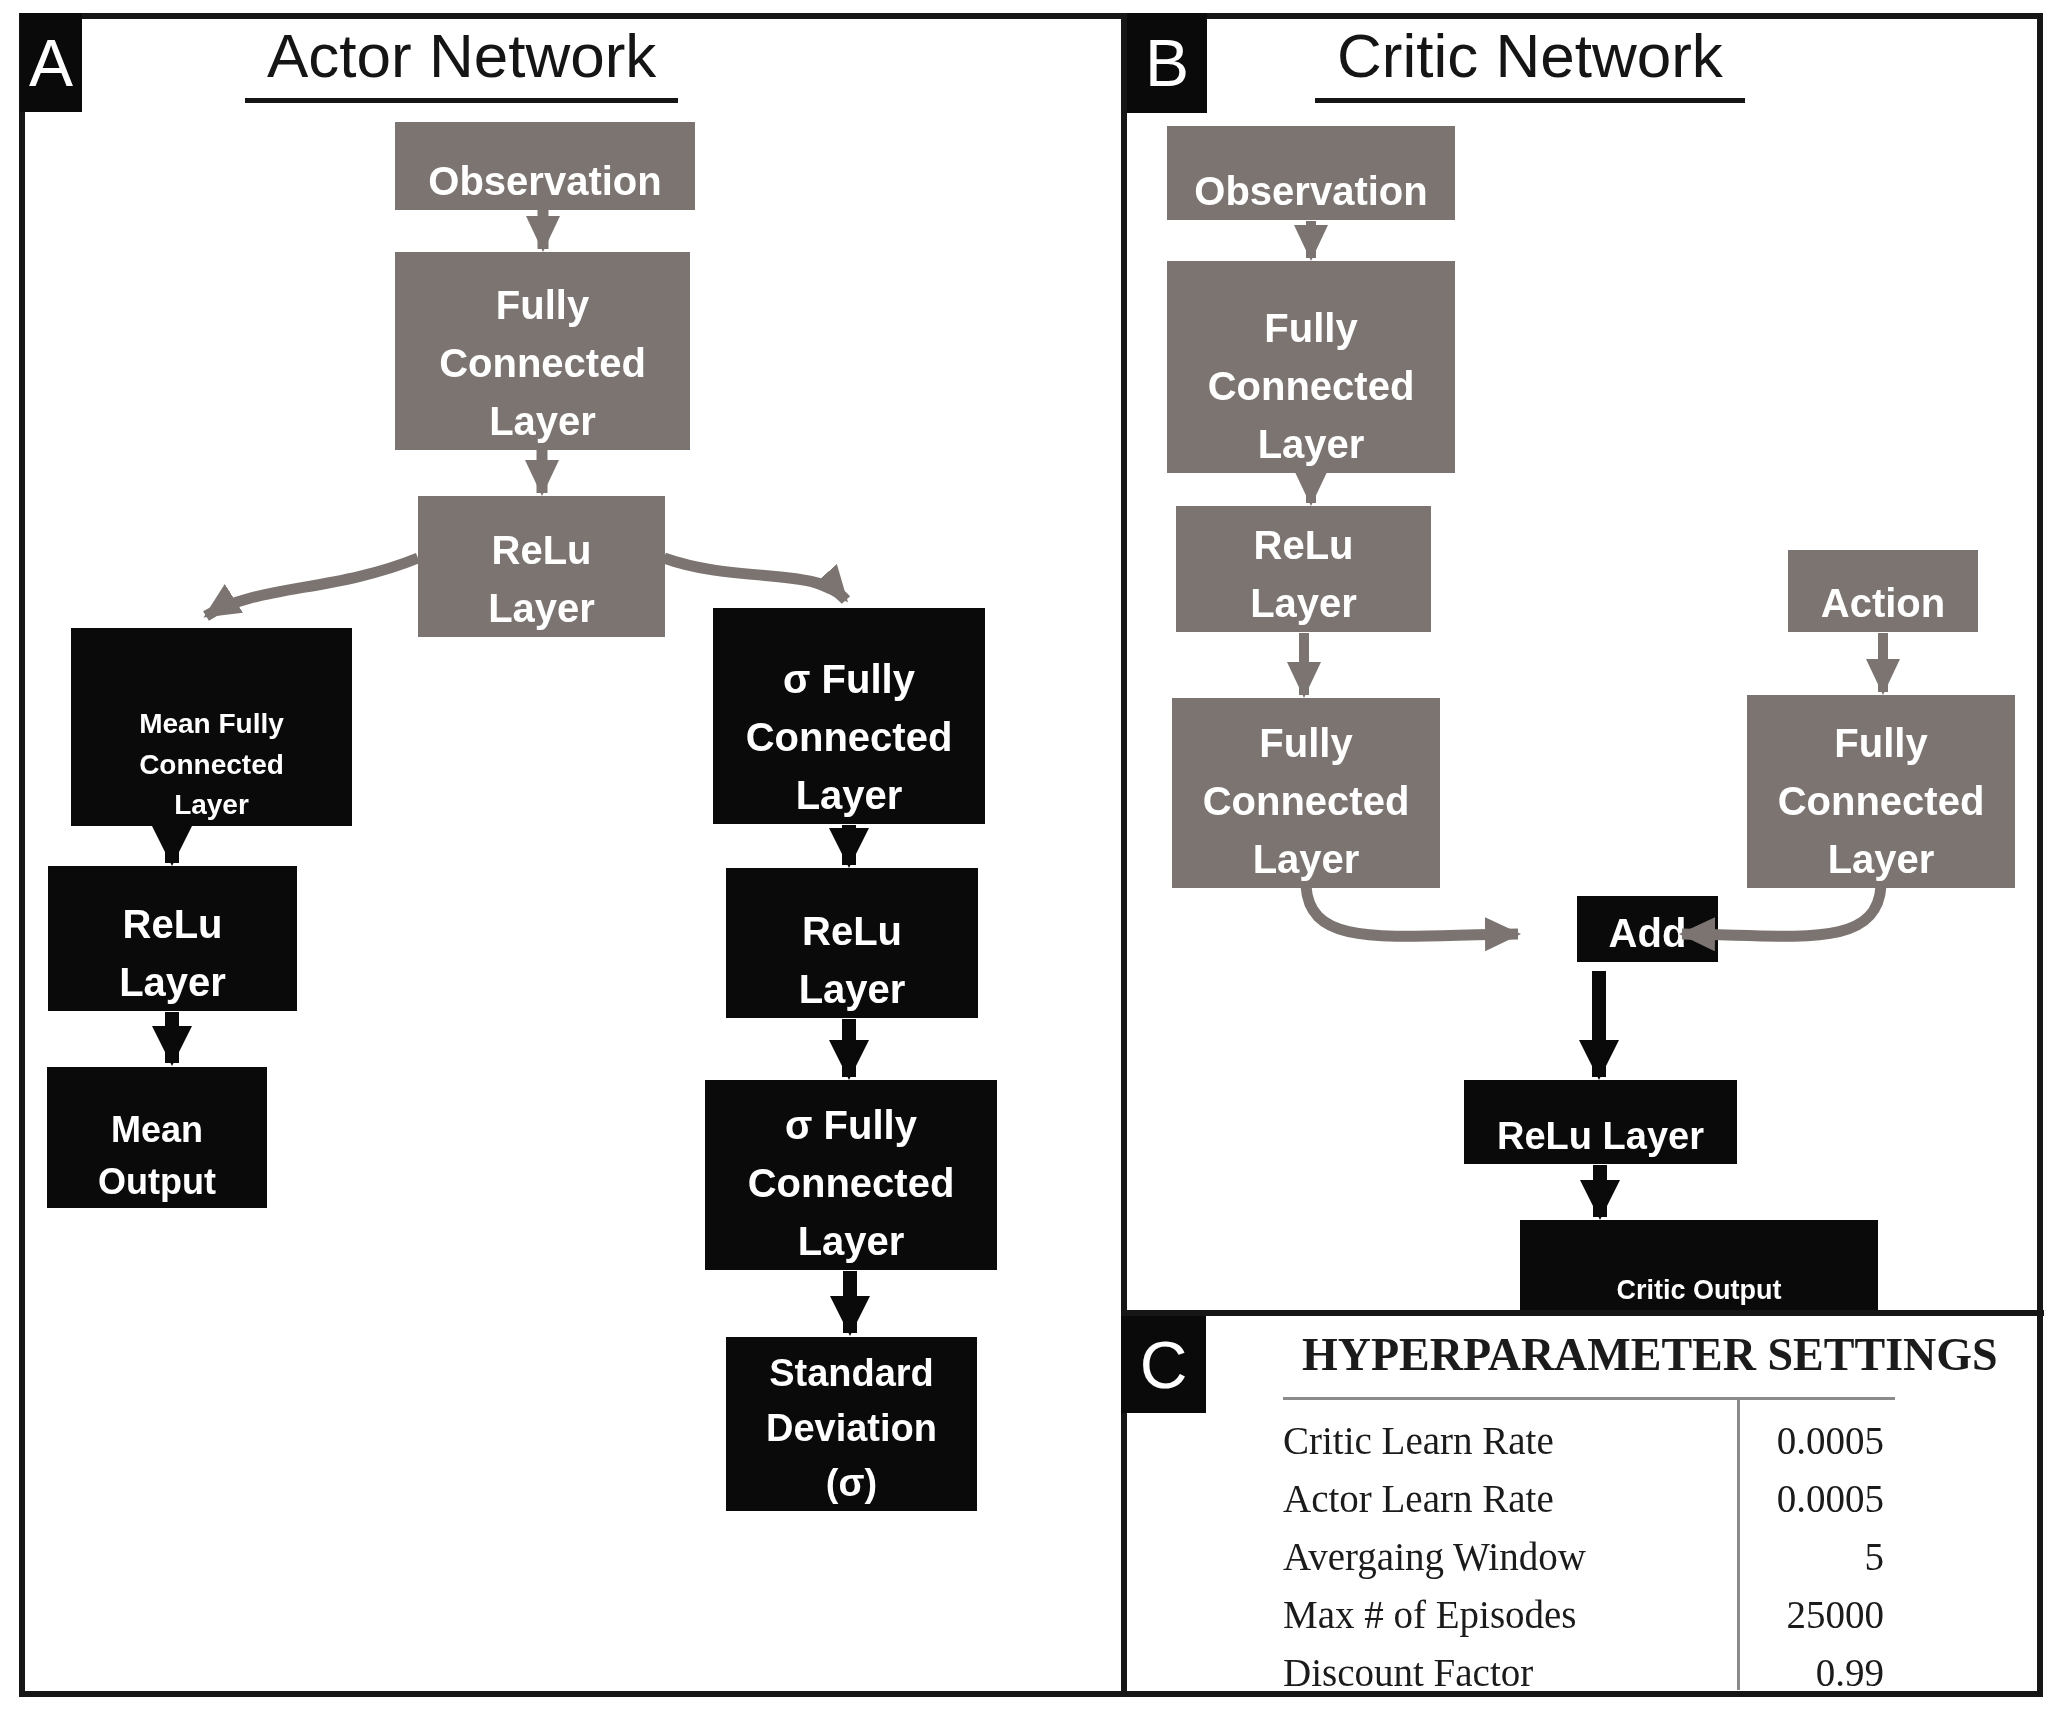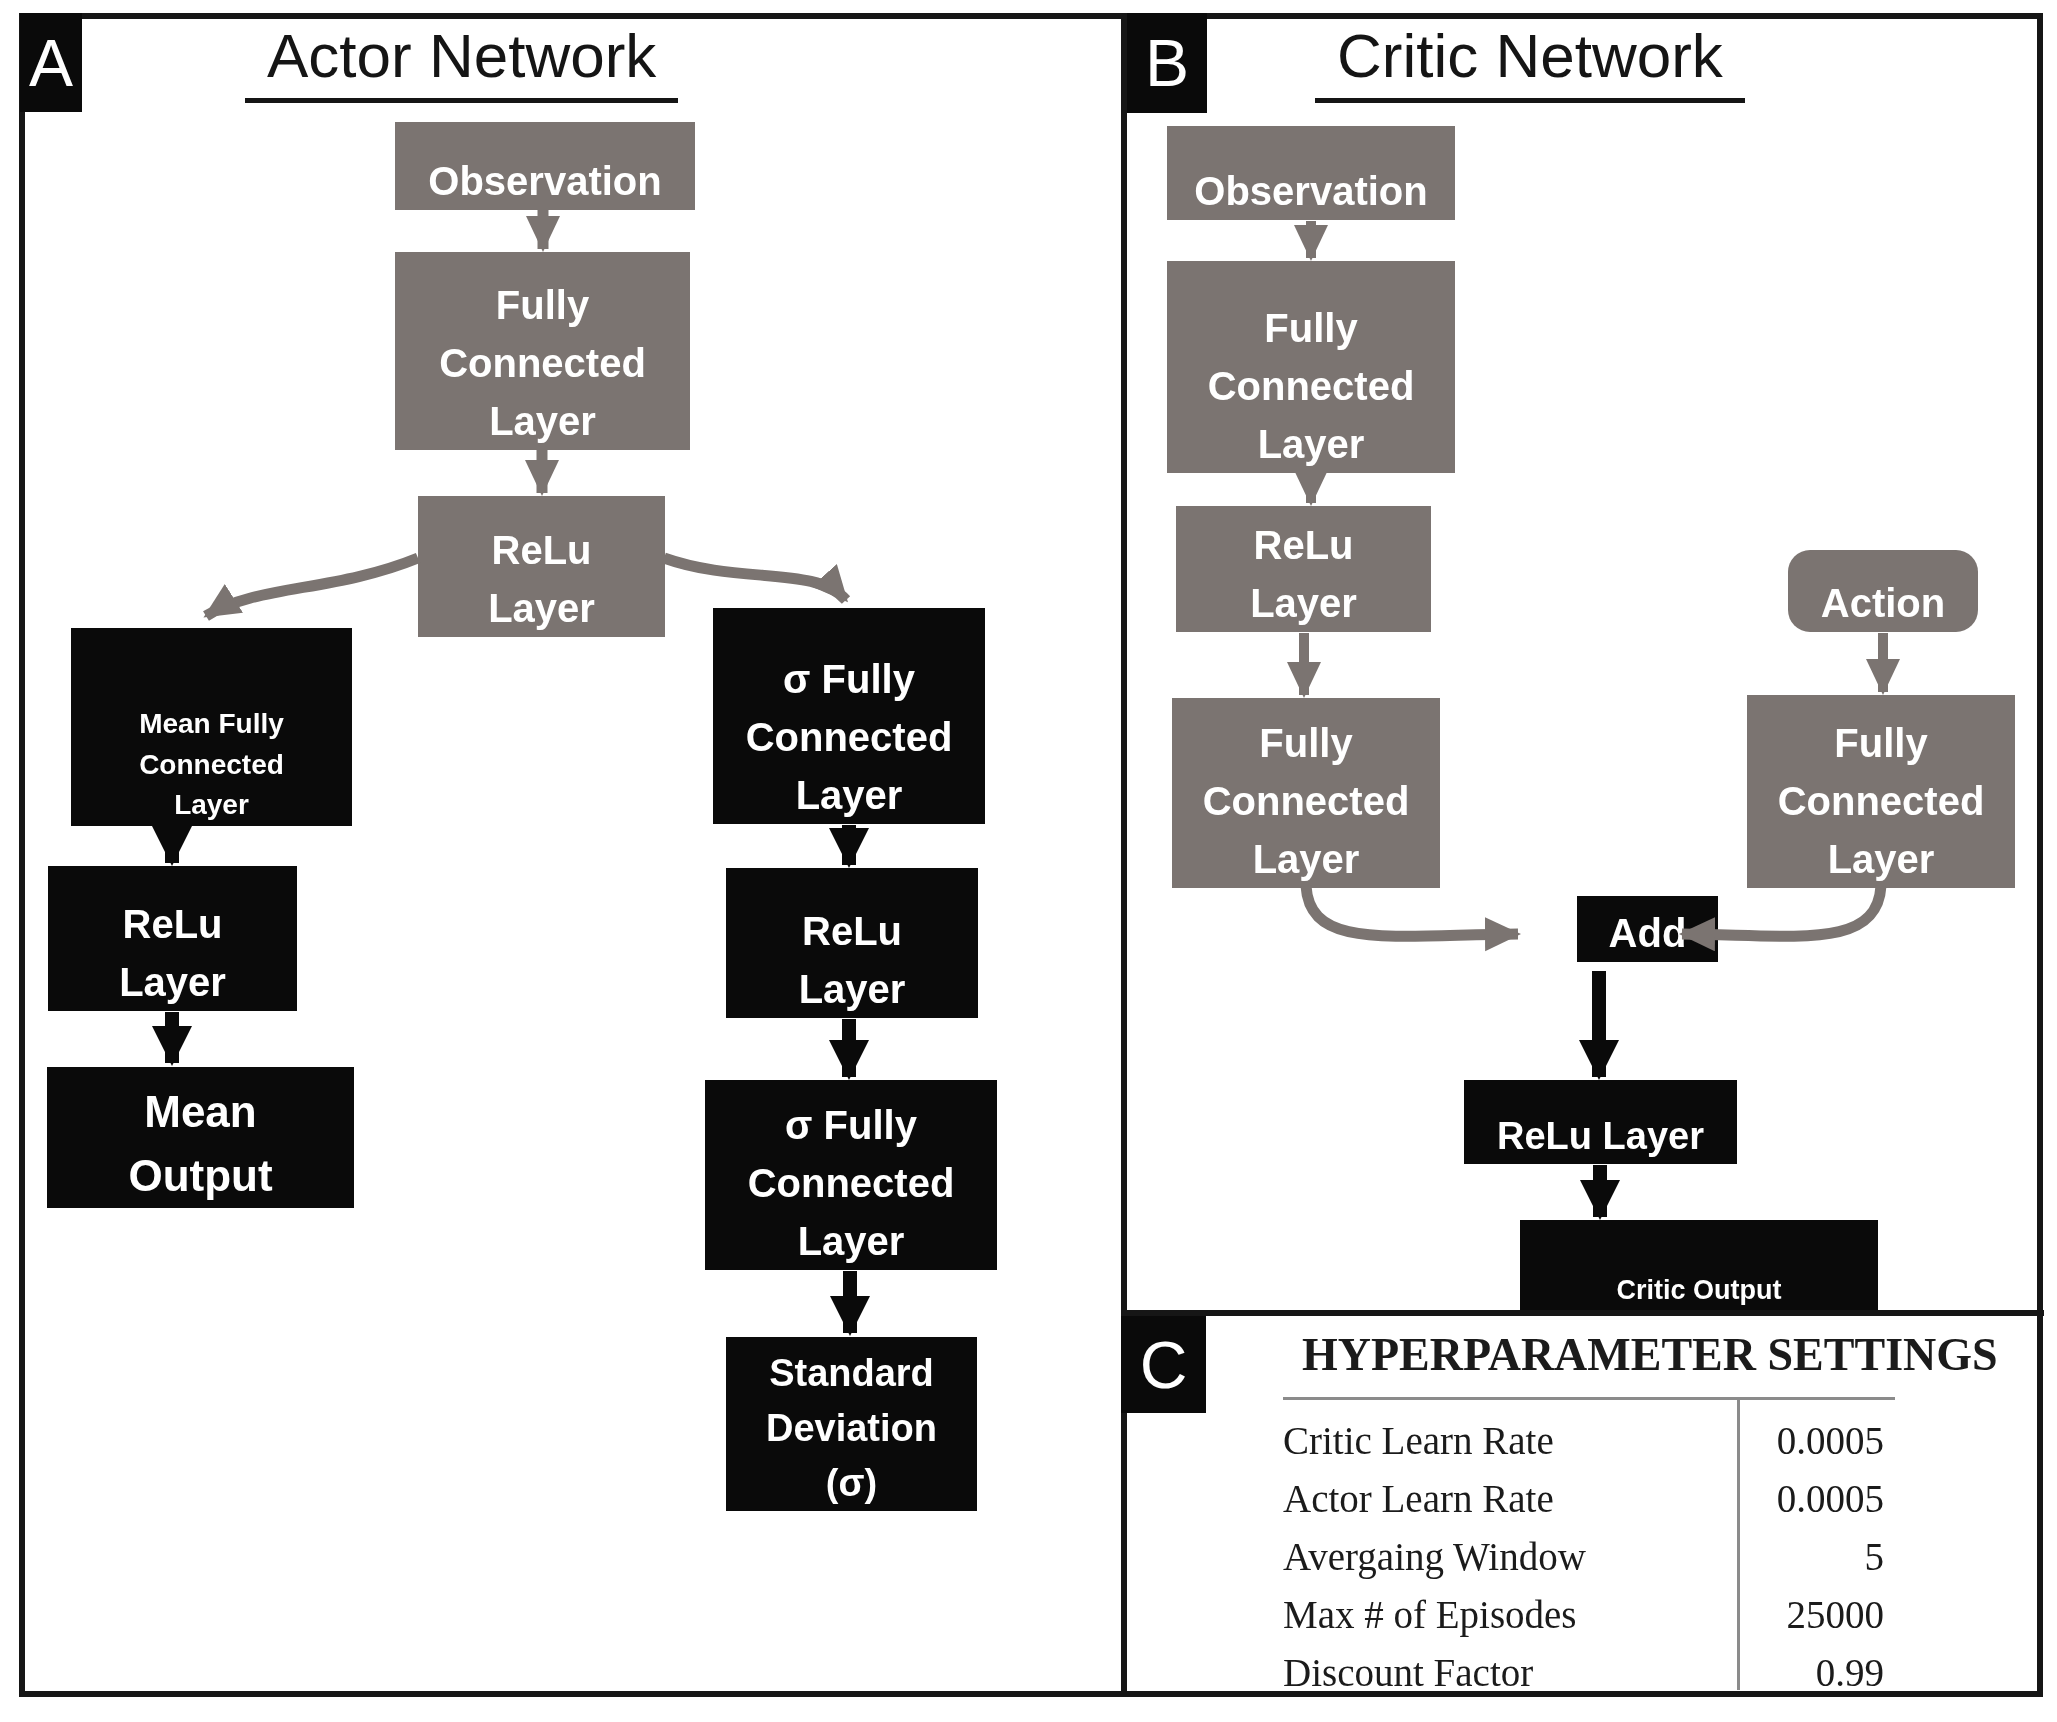--- a/index.html
+++ b/index.html
@@ -117,21 +117,21 @@
     <span>Mean Fully
 Connected
 Layer</span>
   </div>
 
   <div class="node black" style="left:48px;top:866px;width:249px;height:145px;font-size:40px;">
     <span>ReLu
 Layer</span>
   </div>
 
-  <div class="node black" style="left:47px;top:1067px;width:307px;height:141px;font-size:44px;">
+  <div class="node black" style="left:47px;top:1067px;width:220px;height:141px;font-size:36px;">
     <span>Mean
 Output</span>
   </div>
 
   <div class="node black" style="left:713px;top:608px;width:272px;height:216px;font-size:40px;">
     <span>σ Fully
 Connected
 Layer</span>
   </div>
 
@@ -174,21 +174,21 @@
     <span>ReLu
 Layer</span>
   </div>
 
   <div class="node gray" style="left:1172px;top:698px;width:268px;height:190px;font-size:40px;">
     <span>Fully
 Connected
 Layer</span>
   </div>
 
-  <div class="node gray" style="left:1788px;top:550px;width:190px;height:82px;font-size:40px;border-radius:22px;">
+  <div class="node gray" style="left:1788px;top:550px;width:190px;height:82px;font-size:40px;">
     <span>Action</span>
   </div>
 
   <div class="node gray" style="left:1747px;top:695px;width:268px;height:193px;font-size:40px;">
     <span>Fully
 Connected
 Layer</span>
   </div>
 
   <div class="node black" style="left:1529px;top:896px;width:141px;height:66px;font-size:40px;margin-left:48px;">

